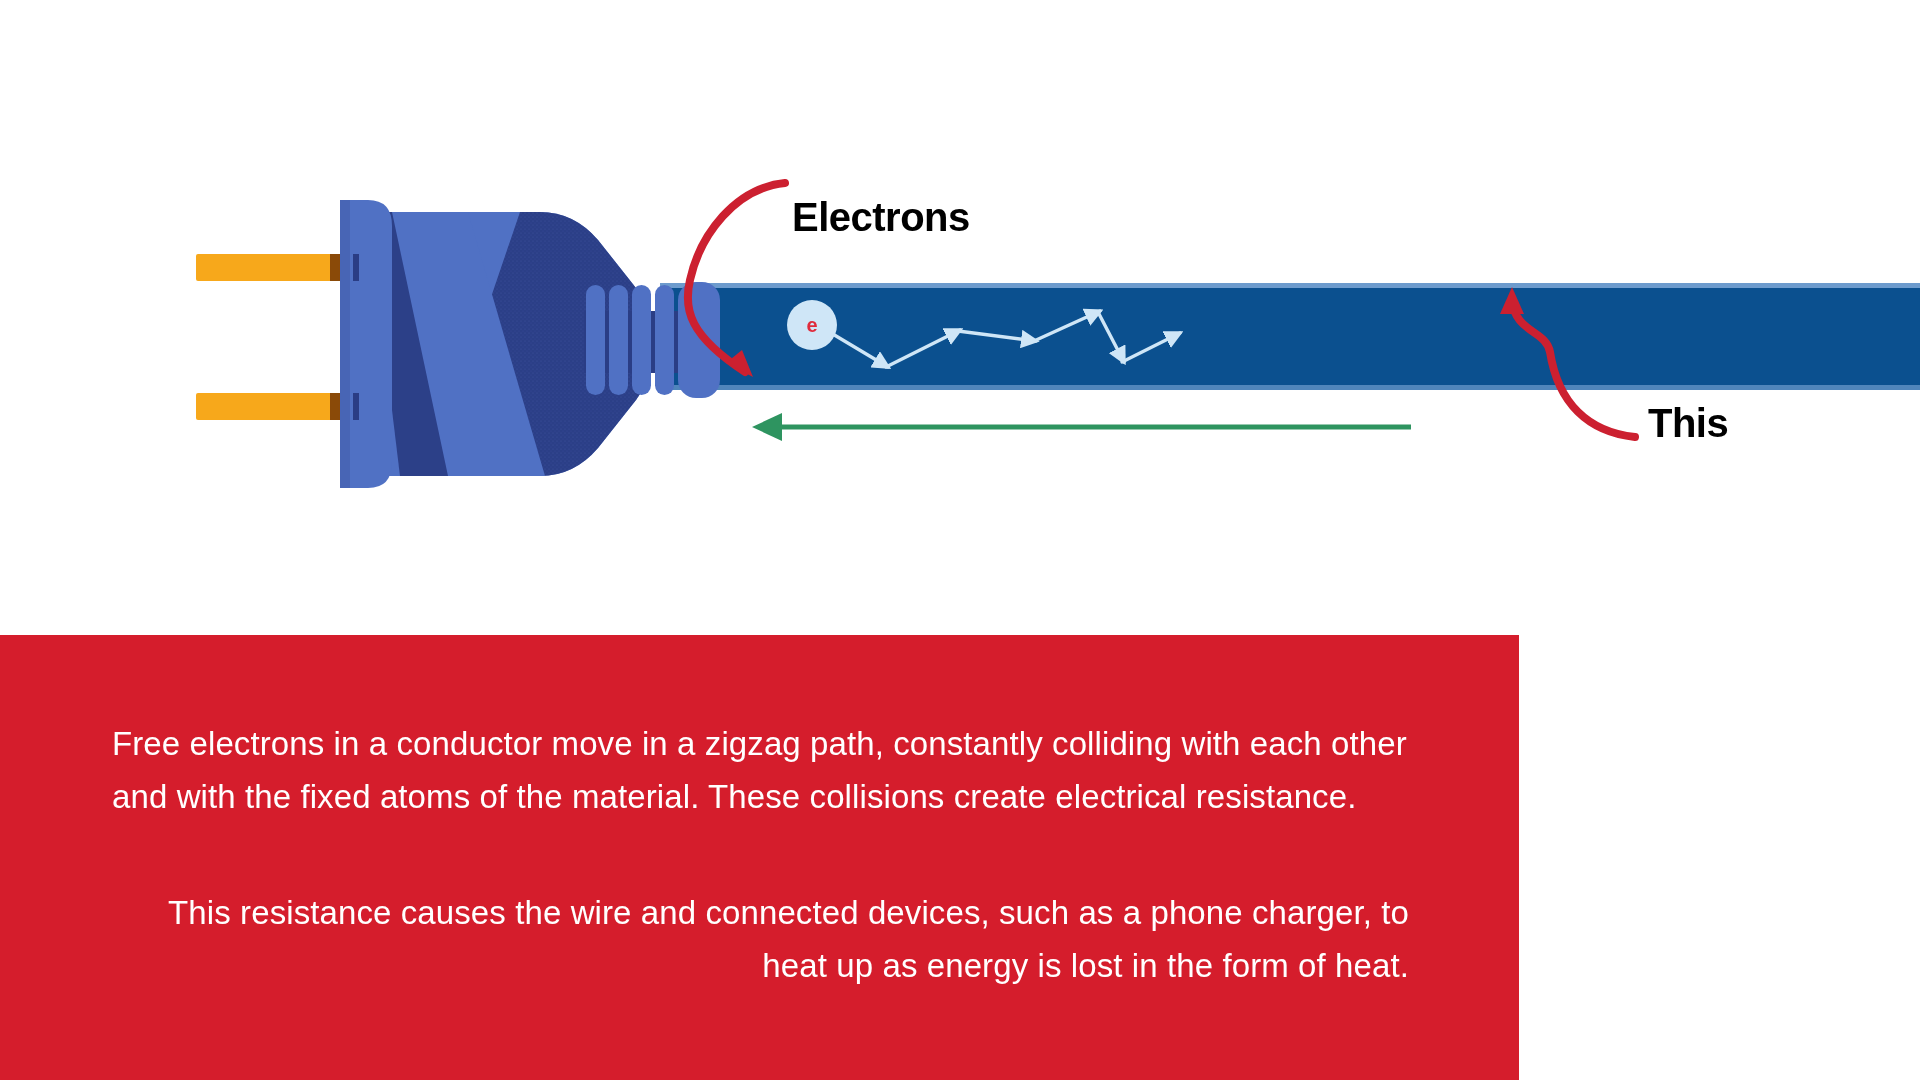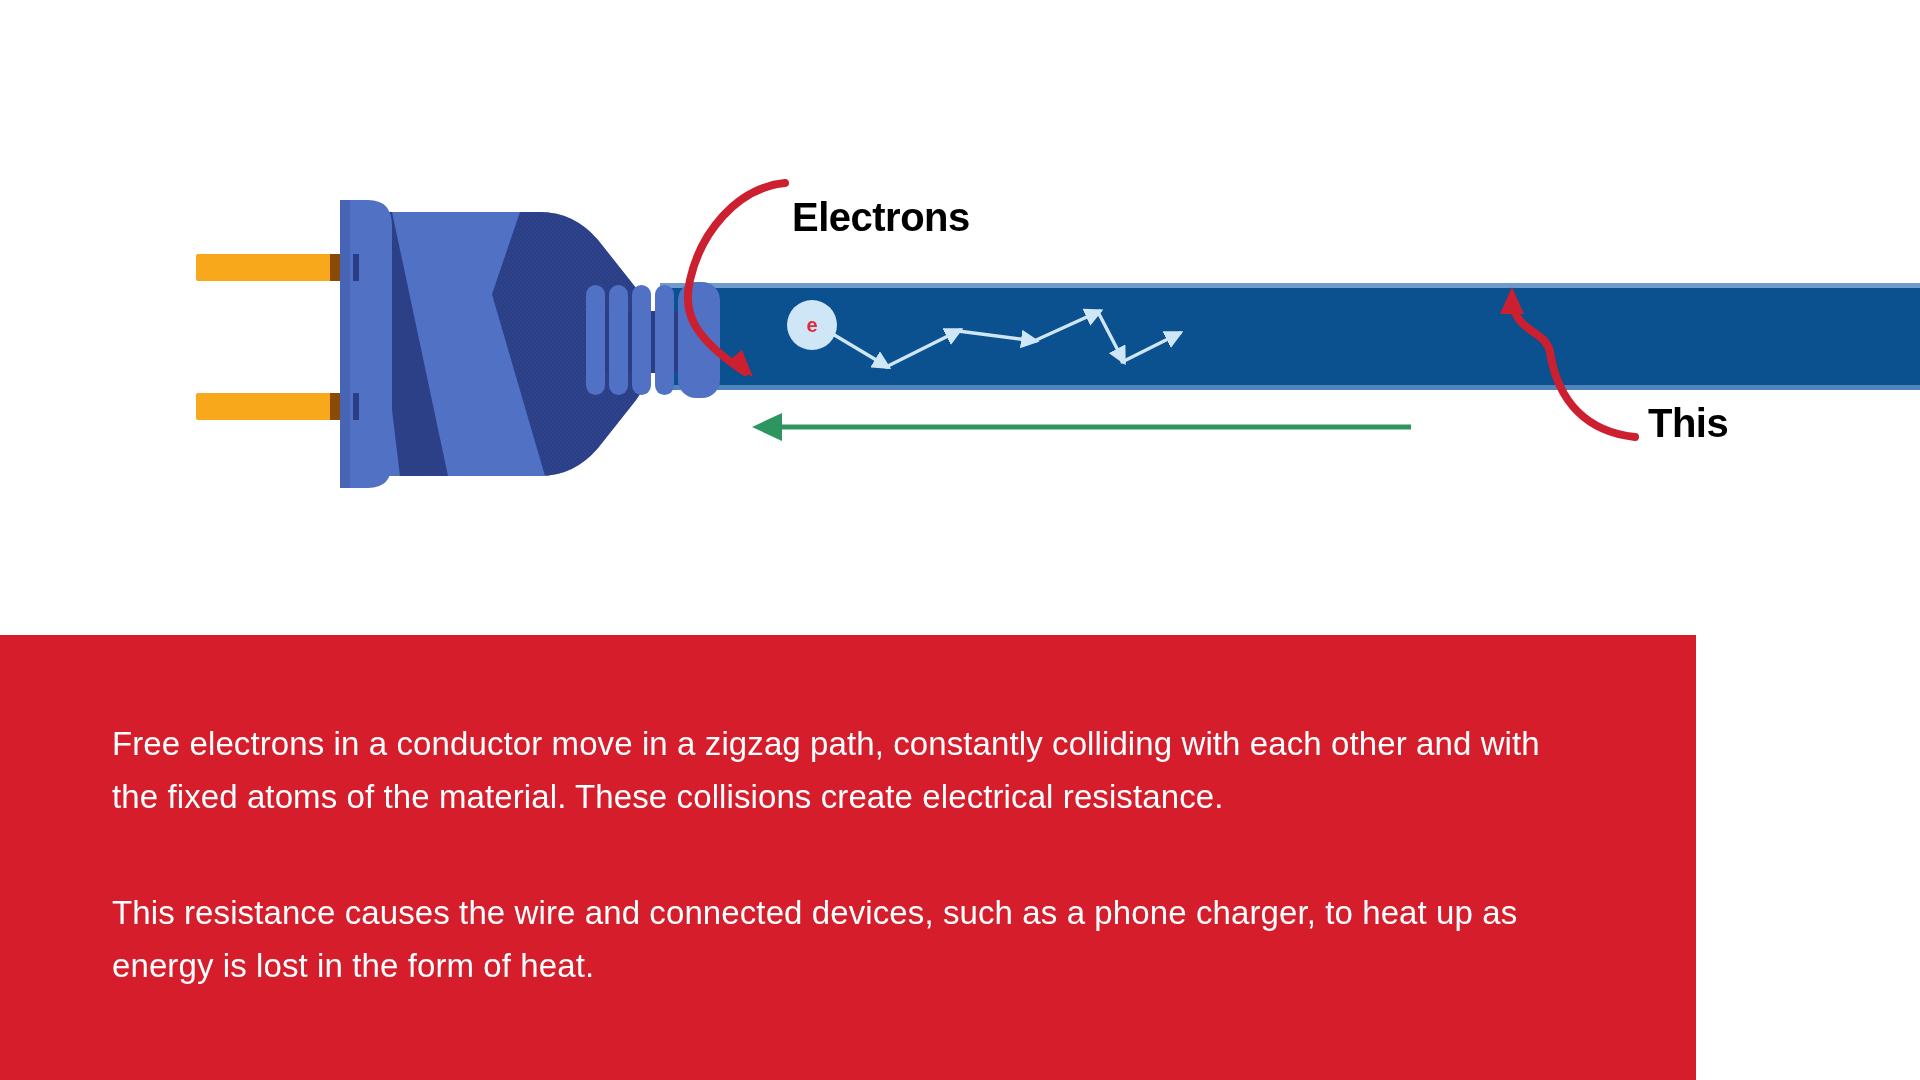--- a/index.html
+++ b/index.html
@@ -61,38 +61,39 @@
     left: 911px;
     top: 441px;
     font-size: 40px;
   }
 
   
   #explanation-panel {
     position: absolute;
     left: 0;
     top: 635px;
-    width: 1696px;
+    width: 1519px;
     height: 445px;
     background: #d51d2c;
     box-sizing: border-box;
     padding: 82px 110px 0 112px;
   }
   .explanation-paragraph {
     color: #ffffff;
     font-family: "Liberation Sans", sans-serif;
     font-size: 33px;
     font-weight: 400;
     line-height: 1.62;
     letter-spacing: 0.1px;
     max-width: 1700px;
     margin: 0;
   }
   #paragraph-2 {
     margin-top: 62px;
+    text-align: right;
   }
 </style>
 </head>
 <body>
 
 <div id="page">
 
   <div id="illustration">
 
     <svg id="illo-svg" width="1920" height="635" viewBox="0 0 1920 635" xmlns="http://www.w3.org/2000/svg">

